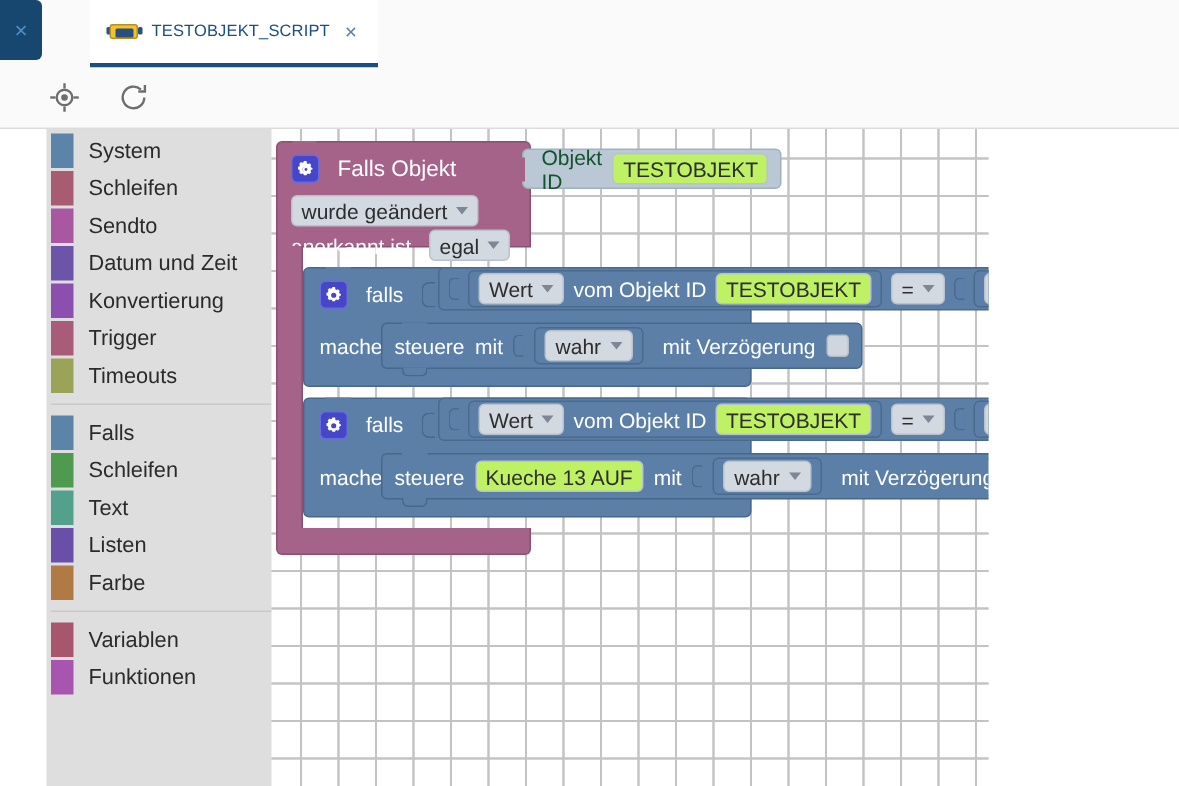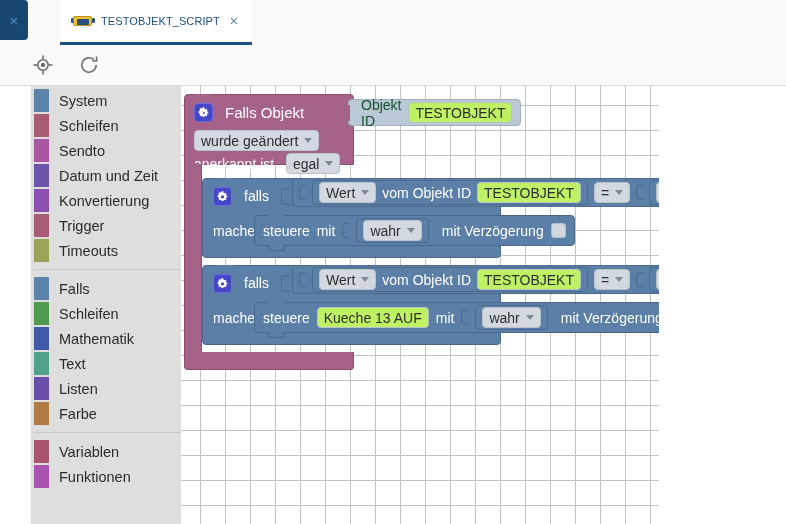--- a/index.html
+++ b/index.html
@@ -306,24 +306,20 @@
 
     <div class="tb-row">
       <span class="tb-swatch" style="background:#5b84a8"></span>
       <span class="tb-label">Falls</span>
     </div>
     <div class="tb-row">
       <span class="tb-swatch" style="background:#4f9a4f"></span>
       <span class="tb-label">Schleifen</span>
     </div>
     <div class="tb-row">
-      <span class="tb-swatch" style="background:#4059a8"></span>
-      <span class="tb-label">Mathematik</span>
-    </div>
-    <div class="tb-row">
       <span class="tb-swatch" style="background:#53a18c"></span>
       <span class="tb-label">Text</span>
     </div>
     <div class="tb-row">
       <span class="tb-swatch" style="background:#6a4fa8"></span>
       <span class="tb-label">Listen</span>
     </div>
     <div class="tb-row">
       <span class="tb-swatch" style="background:#b07a45"></span>
       <span class="tb-label">Farbe</span>

